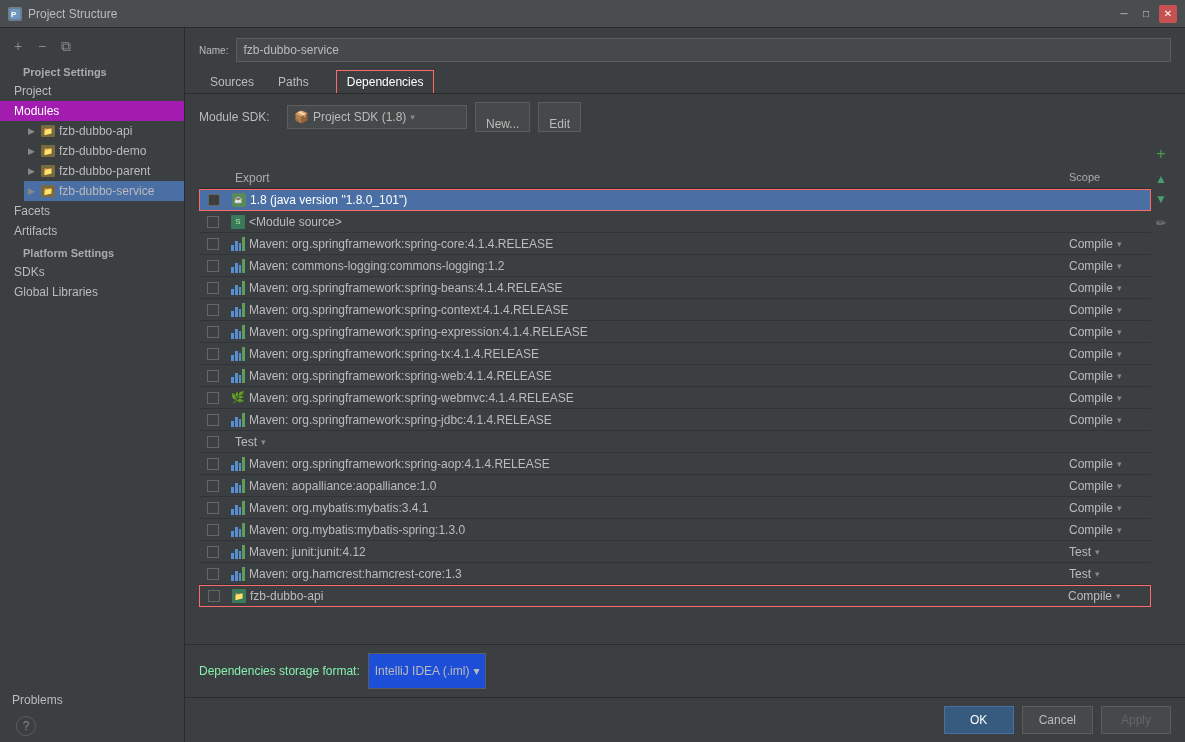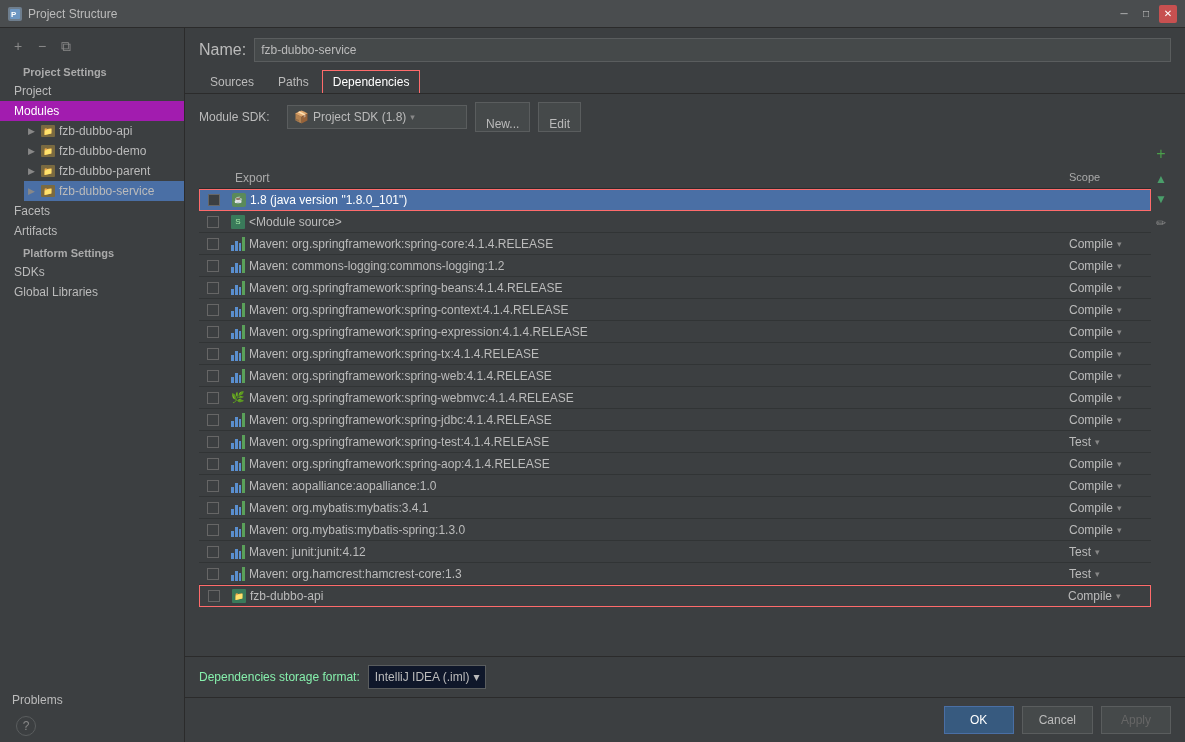--- a/index.html
+++ b/index.html
@@ -138,21 +138,21 @@
 
     
     .name-row {
       display: flex;
       align-items: center;
       padding: 10px 14px 6px 14px;
       gap: 8px;
     }
     .name-label {
       color: #bbbbbb;
-      font-size: 16px;
+      font-size: 10px;
     }
     .name-input {
       background: #45494a;
       border: 1px solid #5a5d5e;
       color: #bbbbbb;
       font-size: 12px;
       padding: 2px 6px;
       flex: 1;
       height: 24px;
       outline: none;
@@ -172,20 +172,21 @@
       font-size: 12px;
       border: 1px solid transparent;
       border-bottom: none;
       margin-right: 2px;
     }
     .tab.active {
       border: 1px solid #ff6b6b;
       border-bottom: none;
       background: #3c3f41;
       color: #ffffff;
+      margin-left: 14px;
     }
 
     
     .sdk-row {
       display: flex;
       align-items: center;
       padding: 8px 14px;
       gap: 8px;
     }
     .sdk-label {
@@ -380,26 +381,26 @@
       gap: 8px;
       border-top: 1px solid #2b2b2b;
     }
     .bottom-label {
       color: #86efac;
       font-size: 12px;
     }
     .bottom-select {
       display: flex;
       align-items: center;
-      background: #0f172a;
+      background: #1d4ed8;
       border: 1px solid #5a5d5e;
       color: #bbbbbb;
       font-size: 12px;
       padding: 2px 6px;
-      height: 24px;
+      height: 36px;
       cursor: pointer;
       gap: 4px;
     }
 
     
     .action-row {
       display: flex;
       justify-content: flex-end;
       padding: 8px 14px;
       gap: 8px;
@@ -787,29 +788,20 @@
             <div class="row-scope">
               <span>Compile</span>
               <span class="scope-arrow">▾</span>
             </div>
           </div>
 
           <div class="table-row">
             <div class="row-checkbox">
                 <div class="checkbox-inner"></div>
               </div>
-            <div class="row-name">
-              <div class="maven-bars">
-                  <span></span>
-                  <span></span>
-                  <span></span>
-                  <span></span>
-                </div>
-              <span>Maven: org.springframework:spring-test:4.1.4.RELEASE</span>
-            </div>
             <div class="row-scope">
               <span>Test</span>
               <span class="scope-arrow">▾</span>
             </div>
           </div>
 
           <div class="table-row">
             <div class="row-checkbox">
                 <div class="checkbox-inner"></div>
               </div>

